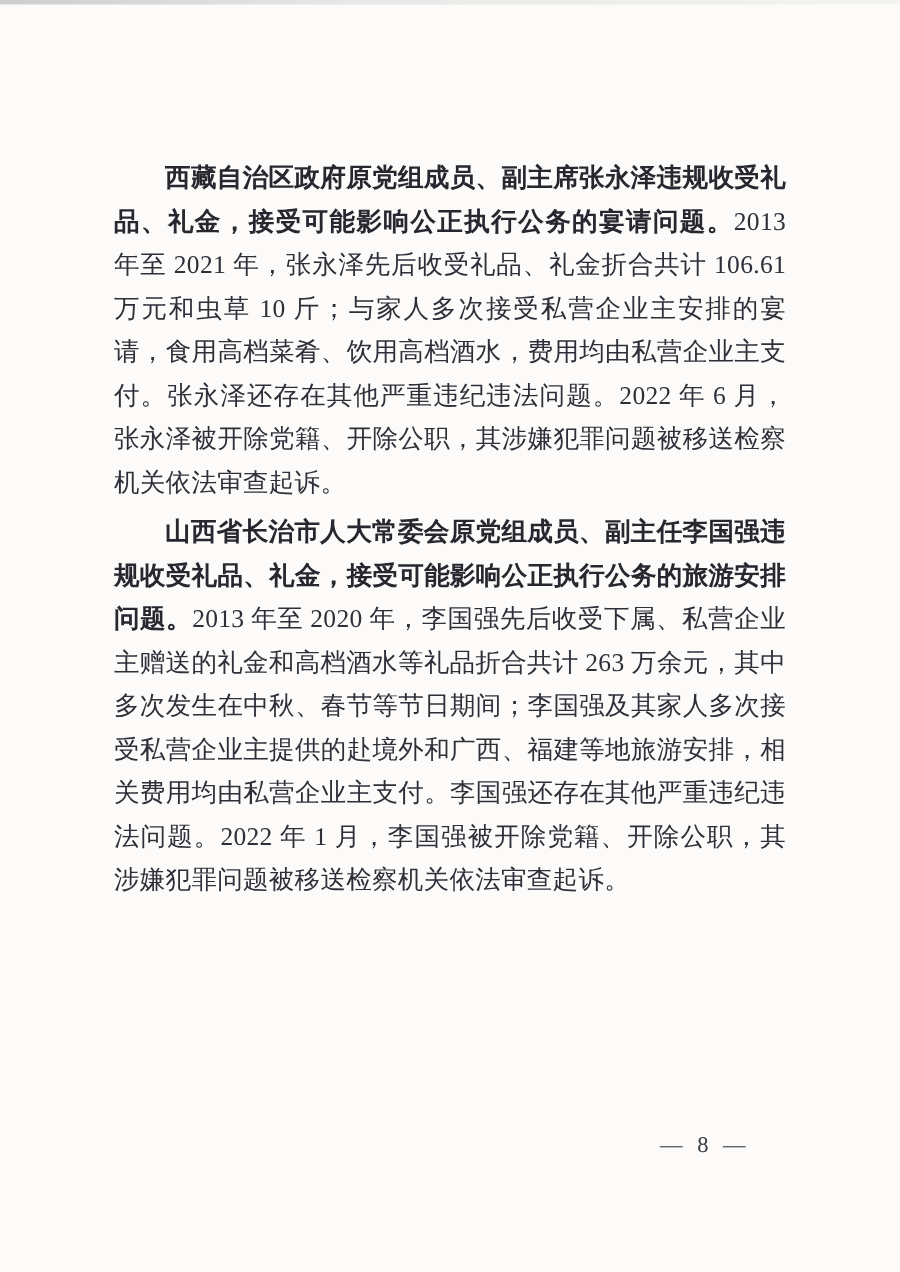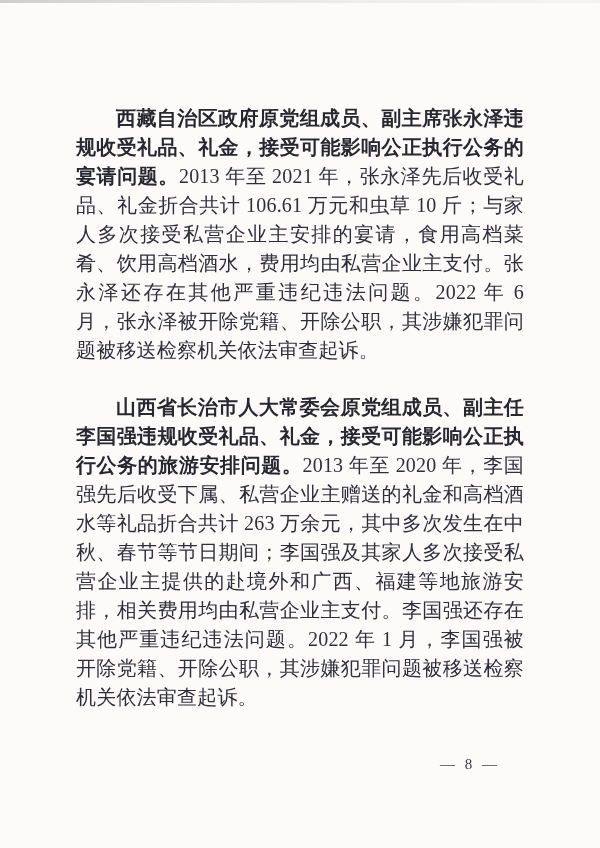--- a/index.html
+++ b/index.html
@@ -24,29 +24,29 @@
     opacity: 0.65;
   }
   .content {
     position: absolute;
     left: 76px;
     top: 104px;
     width: 448px;
   }
   .para {
     margin: 0;
-    font-size: 20px;
+    font-size: 17px;
     line-height: 29px;
     letter-spacing: 0.2px;
     text-align: justify;
     text-indent: 2em;
     color: #2f2f3a;
   }
   .para + .para {
-    margin-top: 28px;
+    margin-top: 4px;
   }
   .para .lead {
     font-weight: 700;
     color: #27272f;
   }
   .para .body-text {
     font-weight: 400;
   }
   .page-footer {
     position: absolute;

